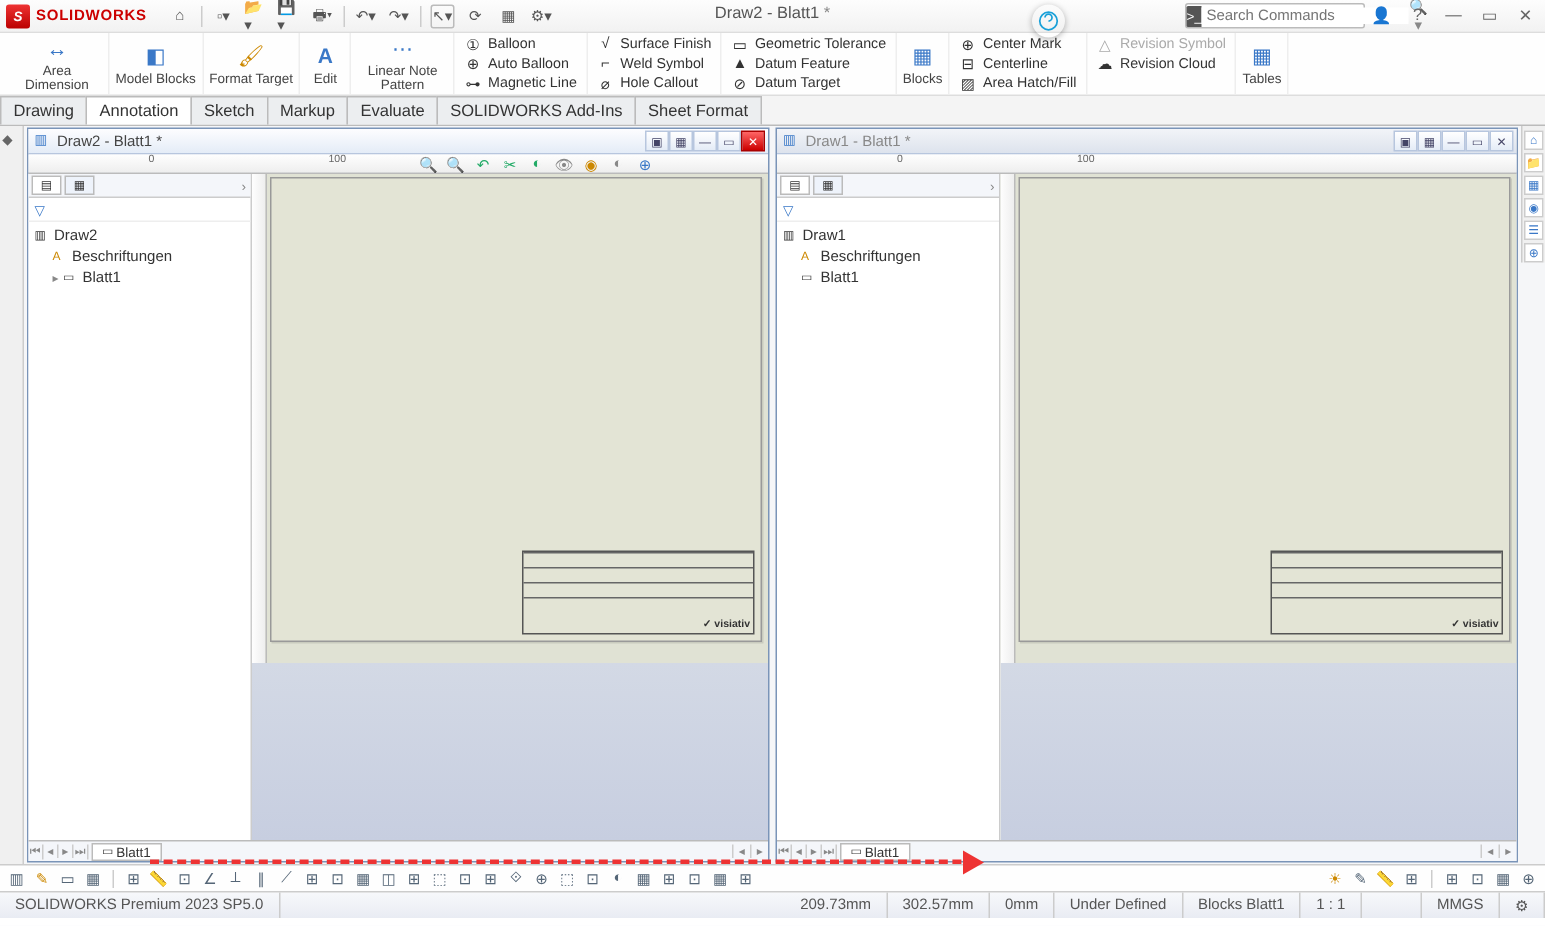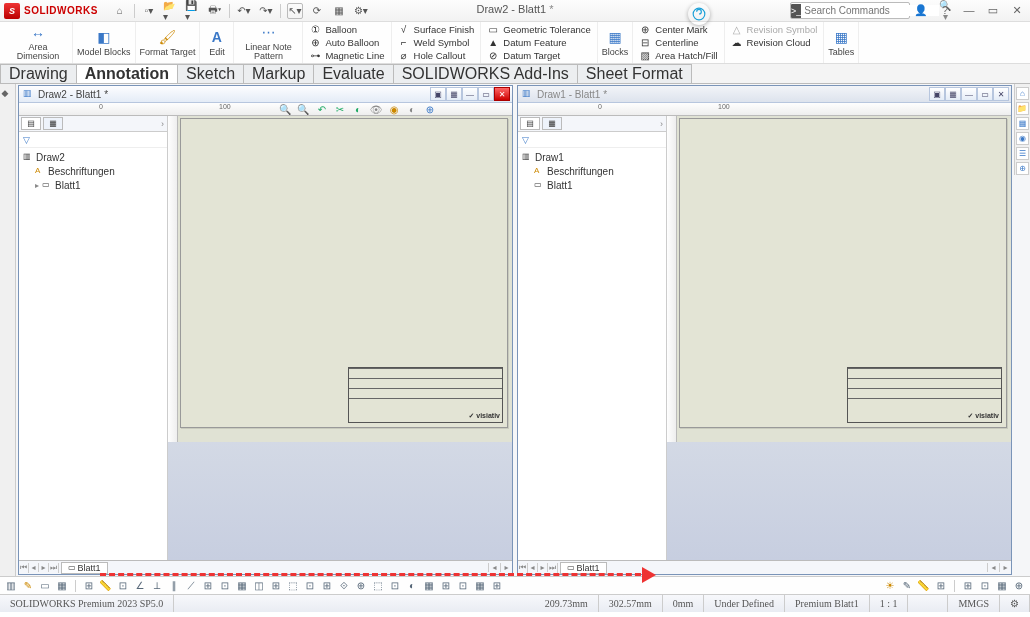--- a/index.html
+++ b/index.html
@@ -25,23 +25,23 @@
 
   .ribbon { height:42px; background:#fefefe; border-bottom:1px solid #ddd; display:flex; align-items:stretch; padding-left:4px; }
   .rcmd { display:flex; flex-direction:column; align-items:center; justify-content:center; padding:0 4px; border-right:1px solid #eee; min-width:34px; }
   .rcmd .ic{width:18px;height:18px;font-size:14px;text-align:center;color:#3a78c7;}
   .rcmd .lbl{font-size:9px;color:#444;text-align:center;line-height:1;margin-top:1px;max-width:60px;}
   .rgroup-mini { display:flex; flex-direction:column; justify-content:center; gap:0px; padding:0 6px; border-right:1px solid #eee; }
   .rgroup-mini .row{display:flex;align-items:center;gap:4px;height:13px;font-size:9.5px;color:#333;white-space:nowrap;}
   .rgroup-mini .row.dis{color:#aaa;}
   .ic16{width:12px;height:12px;display:inline-flex;align-items:center;justify-content:center;font-size:10px;}
 
-  .cmdtabs { height:20px; background:#f4f4f4; border-bottom:1px solid #bbb; display:flex; align-items:stretch; font-size:16px; }
+  .cmdtabs { height:20px; background:#f4f4f4; border-bottom:1px solid #bbb; display:flex; align-items:stretch; font-size:11px; }
   .cmdtabs .t { padding:2px 8px; border:1px solid #bbb; border-bottom:none; background:#eceef0; margin-right:-1px; display:flex;align-items:center;}
-  .cmdtabs .t.active { background:#fff; font-weight:700; }
+  .cmdtabs .t.active { background:#fff; font-weight:400; }
   
   .workspace { position:relative; height:492px; background:#f5f6f8; display:flex; }
   .leftrail { width:16px; background:#f0f0f0; border-right:1px solid #ccc; display:flex;flex-direction:column;gap:2px;padding-top:4px;align-items:center;}
   .leftrail .ri{width:12px;height:12px;font-size:9px;color:#666;}
   .docwin { position:relative; border:1px solid #7a94b8; background:linear-gradient(#f2f5fa,#e6ecf5); }
   .docwin.left { left:2px; top:1px; width:495px; height:490px; }
   .docwin.right { left:6px; top:1px; width:495px; height:490px; }
   .docwin .tbar { height:17px; background:linear-gradient(#fdfdff,#e4ecf7); border-bottom:1px solid #b7c6de; display:flex;align-items:center;padding:0 4px;position:relative;}
   .docwin .tbar .di{width:12px;height:12px;font-size:9px;color:#3a78c7;margin-right:3px;}
   .docwin .tbar .dt{font-size:10px;color:#444;}
@@ -80,21 +80,21 @@
   .rightrail .ri{width:13px;height:13px;border:1px solid #ccc;background:#fff;font-size:8px;display:flex;align-items:center;justify-content:center;color:#3a78c7;}
 
   .arrow-anno{position:absolute;left:100px;right:380px;top:573px;height:4px;border-top:3px dashed #e33;z-index:50;}
   .arrow-anno::after{content:"";position:absolute;right:-14px;top:-9px;border:8px solid transparent;border-left:14px solid #e33;}
 
   .bottombar{height:18px;background:#fefefe;border-top:1px solid #ccc;display:flex;align-items:center;gap:6px;padding:0 4px;}
   .bottombar .bb{width:14px;height:14px;font-size:10px;color:#567;display:flex;align-items:center;justify-content:center;}
   .bottombar .grp{display:flex;gap:3px;align-items:center;}
   .bottombar .bsep{width:1px;height:12px;background:#ccc;}
   .statusbar{height:18px;background:linear-gradient(#f7f8fb,#e9ecf3);border-top:1px solid #ccc;display:flex;align-items:center;font-size:10px;color:#555;}
-  .statusbar .cell{padding:0 10px;border-right:1px solid #ccc;height:100%;display:flex;align-items:center;font-family:Liberation Serif, serif;}
+  .statusbar .cell{padding:0 10px;border-right:1px solid #ccc;height:100%;display:flex;align-items:center;}
   .statusbar .flex{flex:1;}
 </style>
 </head>
 <body>
 
 <div class="titlebar">
   <div class="logoS">S</div>
   <div class="appname">SOLIDWORKS</div>
   <div class="qat">
     <div class="qi">⌂</div>
@@ -467,18 +467,18 @@
   </div>
 </div>
 
 <div class="statusbar">
   <div class="cell">SOLIDWORKS Premium 2023 SP5.0</div>
   <div class="flex"></div>
   <div class="cell">209.73mm</div>
   <div class="cell">302.57mm</div>
   <div class="cell">0mm</div>
   <div class="cell">Under Defined</div>
-  <div class="cell">Premium Blatt1</div>
+  <div class="cell">Blocks Blatt1</div>
   <div class="cell">1 : 1</div>
   <div class="cell" style="width:40px;"></div>
   <div class="cell">MMGS</div>
   <div class="cell">⚙</div>
 </div>
 
 </body></html>

